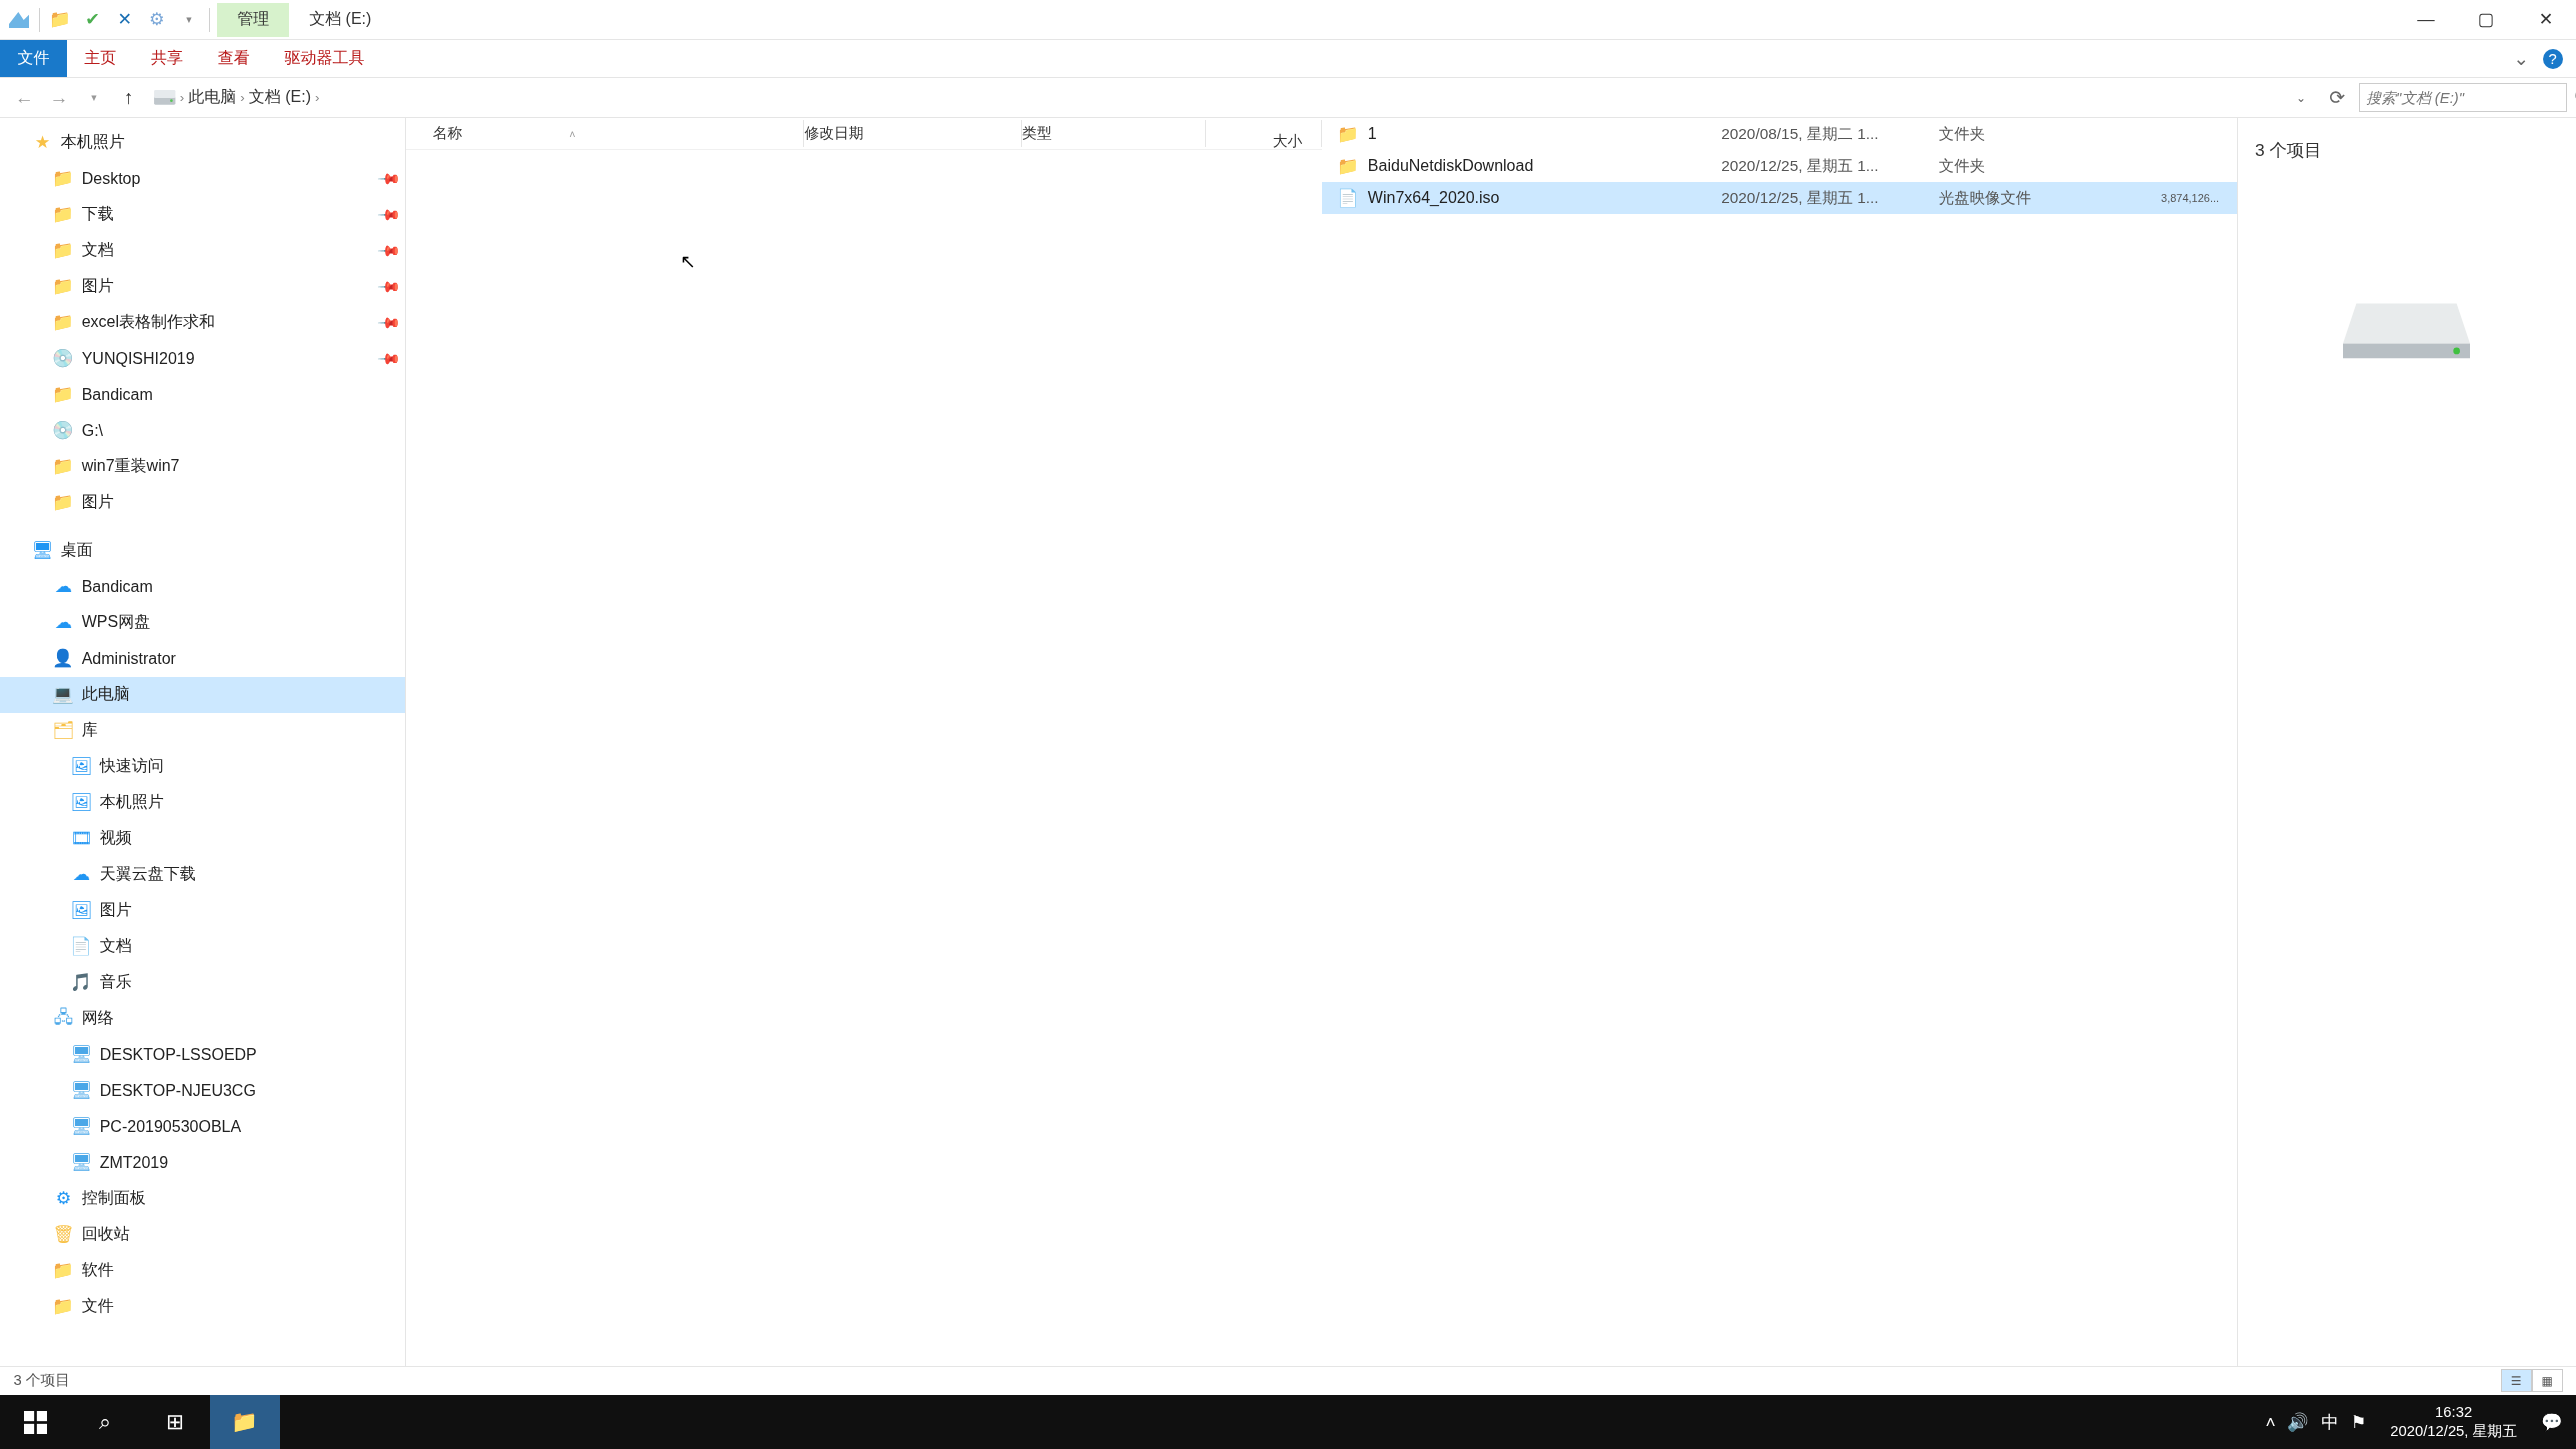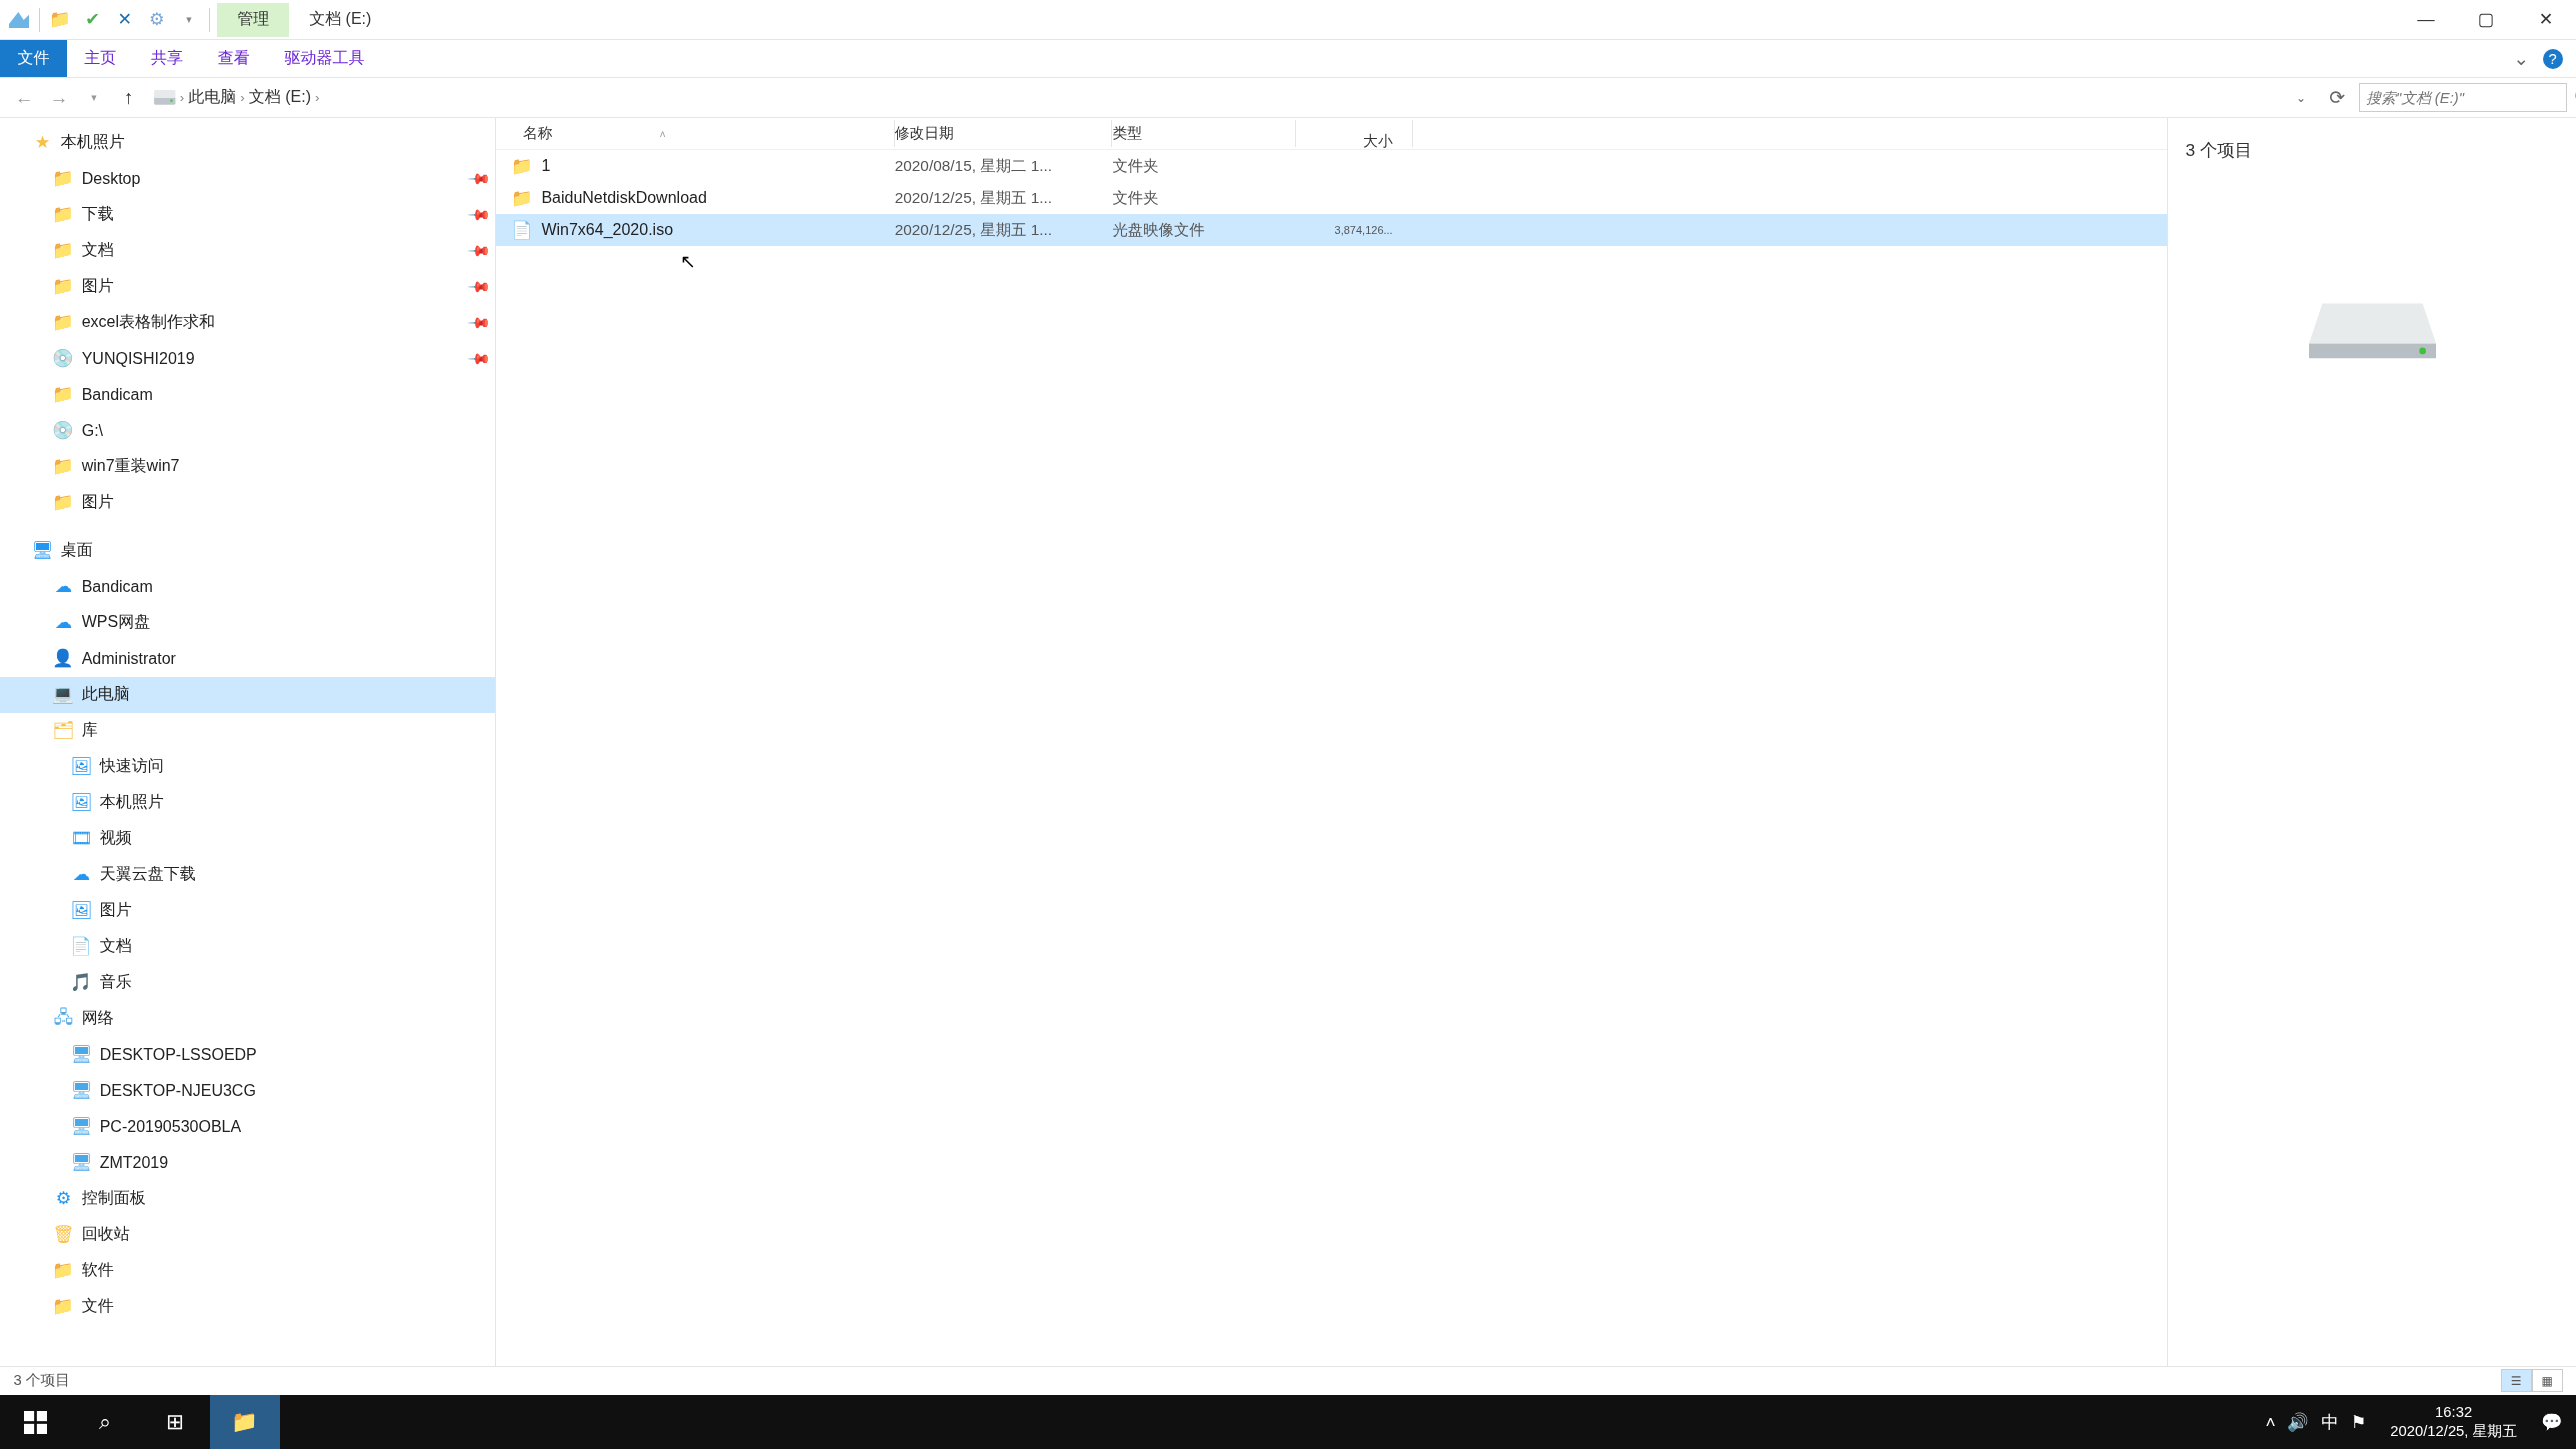--- a/index.html
+++ b/index.html
@@ -11,21 +11,21 @@
 .qat { display:flex; align-items:center; padding:0 4px; gap:2.7px; }
 .qat-item { width:29.5px; height:29.5px; display:flex; align-items:center; justify-content:center; font-size:17.4px; }
 .qat-sep  { width:1.3px; height:24px; background:#d0d0d0; margin:0 2.7px; }
 .title-tab { height:34px; display:flex; align-items:center; padding:0 20px; font-size:16px; color:#333; }
 .title-tab.active { background:#d7f2cc; }
 .wincontrols { margin-left:auto; display:flex; }
 .winbtn { width:60px; height:39px; display:flex; align-items:center; justify-content:center; font-size:17.4px; color:#333; }
 
 
 .ribbon { height:38px; display:flex; align-items:stretch; border-bottom:0.7px solid #e5e5e5; }
-.ribbon-tab { display:flex; align-items:center; padding:0 17.4px; font-size:16px; color:#6d28d9; }
+.ribbon-tab { display:flex; align-items:center; padding:0 17.4px; font-size:16px; color:#b91c1c; }
 .ribbon-tab.file { background:#1979ca; color:#fff; }
 .ribbon-help { margin-left:auto; display:flex; align-items:center; padding:0 13.4px; gap:13.4px; }
 .ribbon-help span { font-size:19px; }
 
 
 .addrbar { height:40px; display:flex; align-items:center; gap:5.4px; padding:0 9.4px; border-bottom:0.7px solid #e5e5e5; }
 .navbtn { width:29.5px; height:29.5px; display:flex; align-items:center; justify-content:center; font-size:19px; color:#999; }
 .navbtn.enabled { color:#333; }
 .breadcrumbs { flex:1; display:flex; align-items:center; gap:4px; font-size:16px; color:#333; padding-left:5.4px; }
 .crumb-sep { color:#888; font-size:13.4px; }
@@ -39,21 +39,21 @@
 .sidebar { width:496px; overflow-y:auto; border-right:0.7px solid #e5e5e5; padding-top:6.7px; }
 .tree-item { height:36px; display:flex; align-items:center; font-size:16px; color:#222; padding-right:6.7px; }
 .tree-item.selected { background:#cce8ff; }
 .tree-icon { width:23px; height:23px; display:flex; align-items:center; justify-content:center; font-size:17.4px; margin-right:6.7px; }
 .pin { margin-left:auto; color:#8a8a8a; font-size:14.8px; transform:rotate(45deg); }
 .indent-0 { padding-left:31px; }
 .indent-1 { padding-left:52px; }
 .indent-2 { padding-left:70px; }
 .tree-gap { height:12px; }
 
-.files { flex:1; display:flex; flex-direction:column; }
+.files { flex:1; display:flex; flex-direction:row; }
 .cols { height:32px; display:flex; align-items:center; font-size:14.8px; color:#333; border-bottom:0.7px solid #f0f0f0; }
 .col-name { width:396px; padding-left:27px; display:flex; align-items:center; gap:107px; }
 .sortcaret { color:#999; font-size:10.7px; }
 .col-date { width:215px; }
 .col-type { width:181px; }
 .col-size { width:114px; text-align:right; padding-right:17.4px;margin-top:16px; }
 .col-resize { width:2.7px; height:27px; border-right:0.7px solid #e5e5e5; }
 .filerow { height:32px; display:flex; align-items:center; font-size:16px; color:#222; }
 .filerow.sel { background:#cce8ff; }
 .cell-name { width:396px; padding-left:16px; display:flex; align-items:center; gap:9.4px; }

